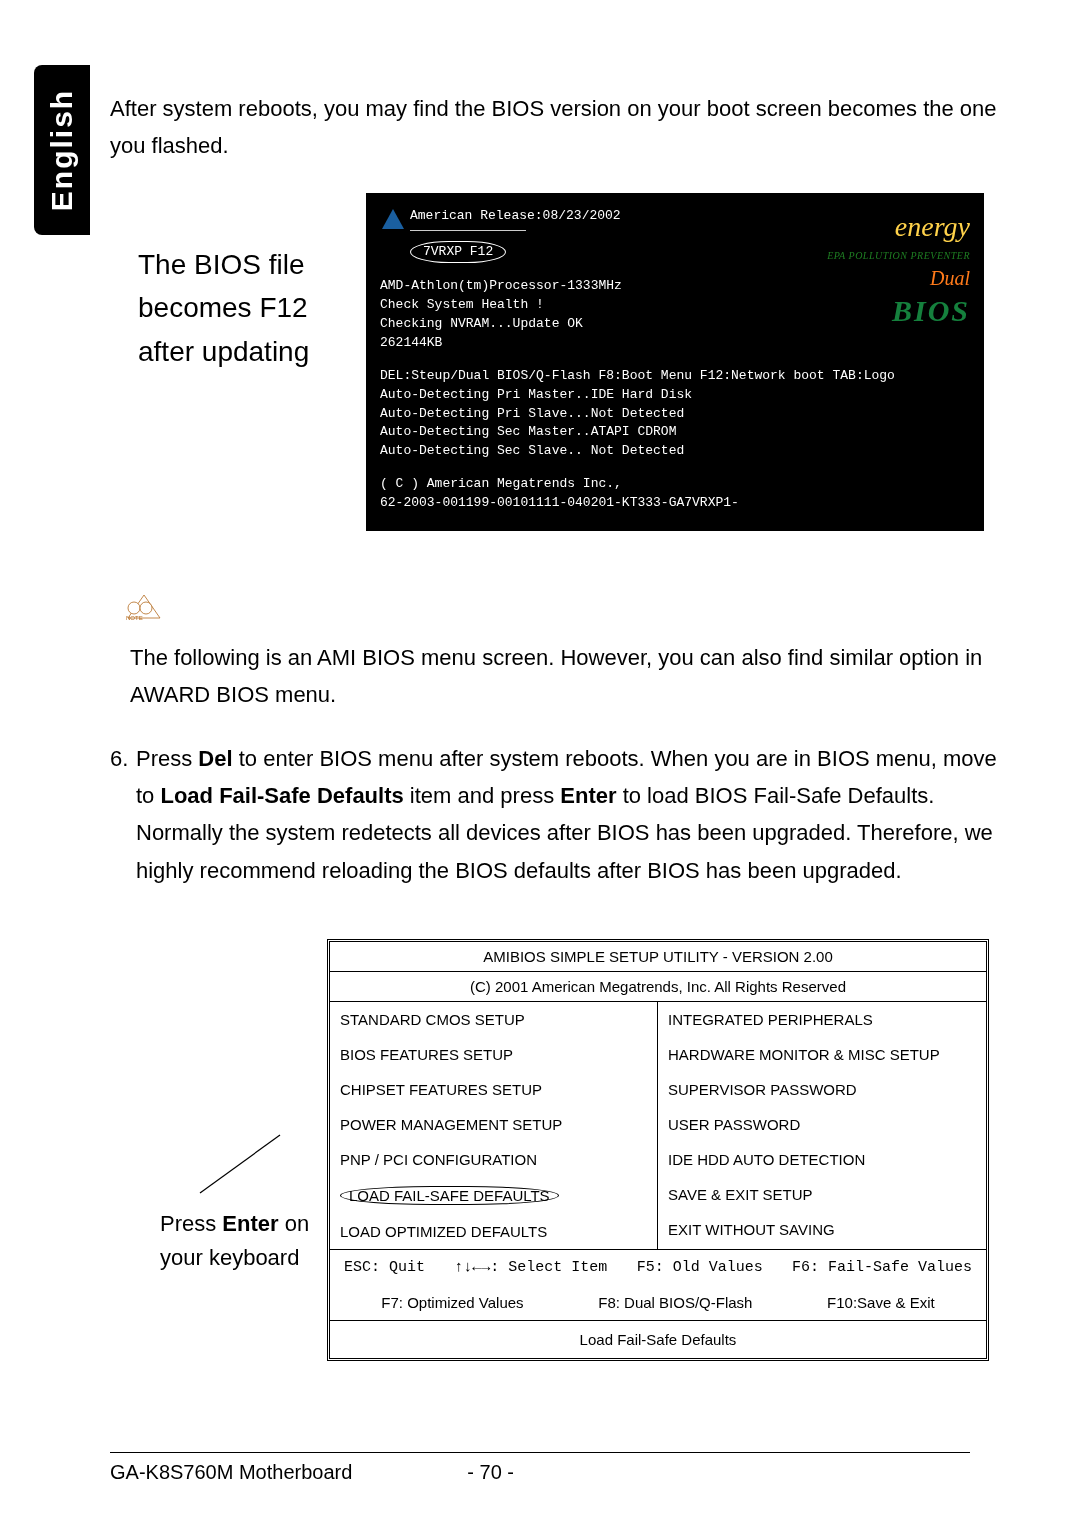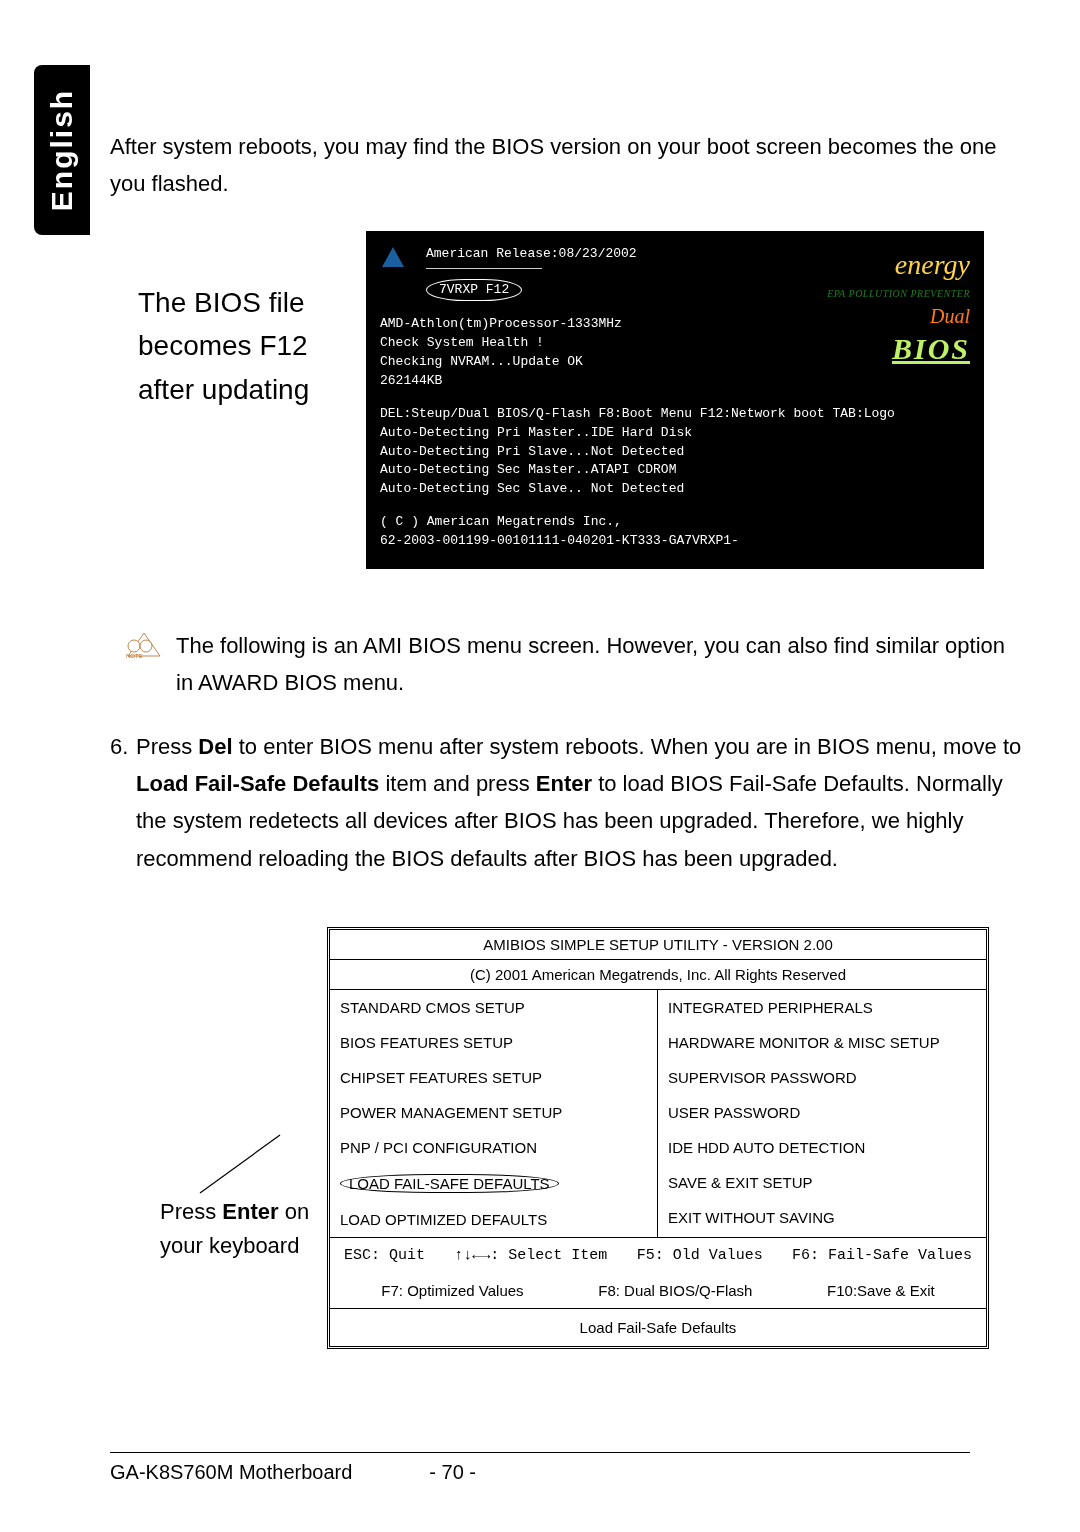--- a/index.html
+++ b/index.html
@@ -12,21 +12,21 @@
     position:absolute; left:34px; top:65px;
     width:56px; height:170px;
     background:#000; color:#fff;
     border-radius:8px 0 0 8px;
   }
   .language-tab span {
     position:absolute; left:50%; top:50%;
     transform:translate(-50%,-50%) rotate(-90deg);
     font-weight:bold; font-size:30px; letter-spacing:2px;
   }
-  .content { position:absolute; left:110px; right:48px; top:90px;margin-top:38px; }
+  .content { position:absolute; left:110px; right:72px; top:90px; }
   .para { font-size:22px; line-height:1.7; margin-bottom:28px; }
   .callout-row { display:flex; align-items:flex-start; gap:18px; margin-bottom:40px; }
   .callout-label { width:210px; padding-top:50px; font-size:28px; line-height:1.55; }
 
   
   .boot-screen {
     width:618px; background:#000; color:#fff;
     font-family:"Courier New",monospace; font-size:13px;
     padding:14px 14px 18px 14px; position:relative; line-height:1.45;
   }
@@ -34,25 +34,25 @@
     border:1.5px solid #fff; border-radius:50%/60%;
     display:inline-block; padding:1px 12px; margin-top:4px;
   }
   .boot-screen .bios-logo {
     position:absolute; right:14px; top:14px; text-align:right;
     font-style:italic; font-family:Georgia,serif;
   }
   .bios-logo .energy { color:#ffd24a; font-size:28px;text-align:right; }
   .bios-logo .epa { color:#1e7d22; font-size:10px; letter-spacing:0.5px; display:block; margin-top:2px; }
   .bios-logo .dual { color:#ff7a1a; font-size:20px; display:block; }
-  .bios-logo .biosw { color:#bef264; font-size:30px; letter-spacing:2px; display:block; margin-top:-4px; font-weight:bold;text-decoration:underline; }
+  .bios-logo .biosw { color:#15803d; font-size:30px; letter-spacing:2px; display:block; margin-top:-4px; font-weight:bold; }
   .boot-screen hr { border:none; border-top:1px solid #ccc; margin:4px 0 6px 0; width:55%; }
   .boot-screen .section { margin-top:14px; }
 
-  .note-row { display:flex; gap:10px; margin:58px 0 26px 16px; }
+  .note-row { display:flex; gap:10px; margin:58px 0 26px 16px;flex-direction:column; }
   .note-icon {
     width:36px; height:28px; flex:0 0 36px;
     position:relative; margin-top:4px;
   }
   .note-icon svg { width:36px; height:28px; }
   .note-text { font-size:22px; line-height:1.7; padding-left:4px; padding-right:20px; }
 
   .step6 { display:flex; font-size:22px; line-height:1.7; margin-bottom:50px; }
   .step6 .num { width:26px; flex:0 0 26px; }
   .step6 .bold { font-weight:bold; }
@@ -84,39 +84,39 @@
     padding:9px 14px; display:flex; justify-content:space-around; font-size:15px;
   }
   .ami-footer {
     border-top:1px solid #000; text-align:center; padding:10px 4px;
   }
   .connector-svg { position:absolute; left:70px; top:1123px; width:220px; height:90px; pointer-events:none; }
 
   .page-footer {
     position:absolute; left:110px; bottom:48px; right:110px;
     border-top:1px solid #000; padding-top:8px;
-    font-size:20px; display:flex; gap:77px;
+    font-size:20px; display:flex; gap:115px;
   }
 </style>
 </head>
 <body>
 
 <div class="language-tab">
   <span>English</span>
 </div>
 
 <div class="content">
 
   <p class="para">After system reboots, you may find the BIOS version on your boot screen becomes the one you flashed.</p>
 
   <div class="callout-row" style="margin-left:28px;">
     <div class="callout-label">The BIOS file becomes F12 after updating</div>
 
     <div class="boot-screen">
-      <div style="display:flex;gap:20px;">
+      <div style="display:flex;gap:4px;">
         <svg width="26" height="26">
             <polygon points="13,2 24,22 2,22" fill="#1a5fa0"></polygon>
           </svg>
         <div>
           <div>American     Release:08/23/2002</div>
           <hr>
           <span class="circled">7VRXP F12</span>
         </div>
       </div>
       <div class="bios-logo">

